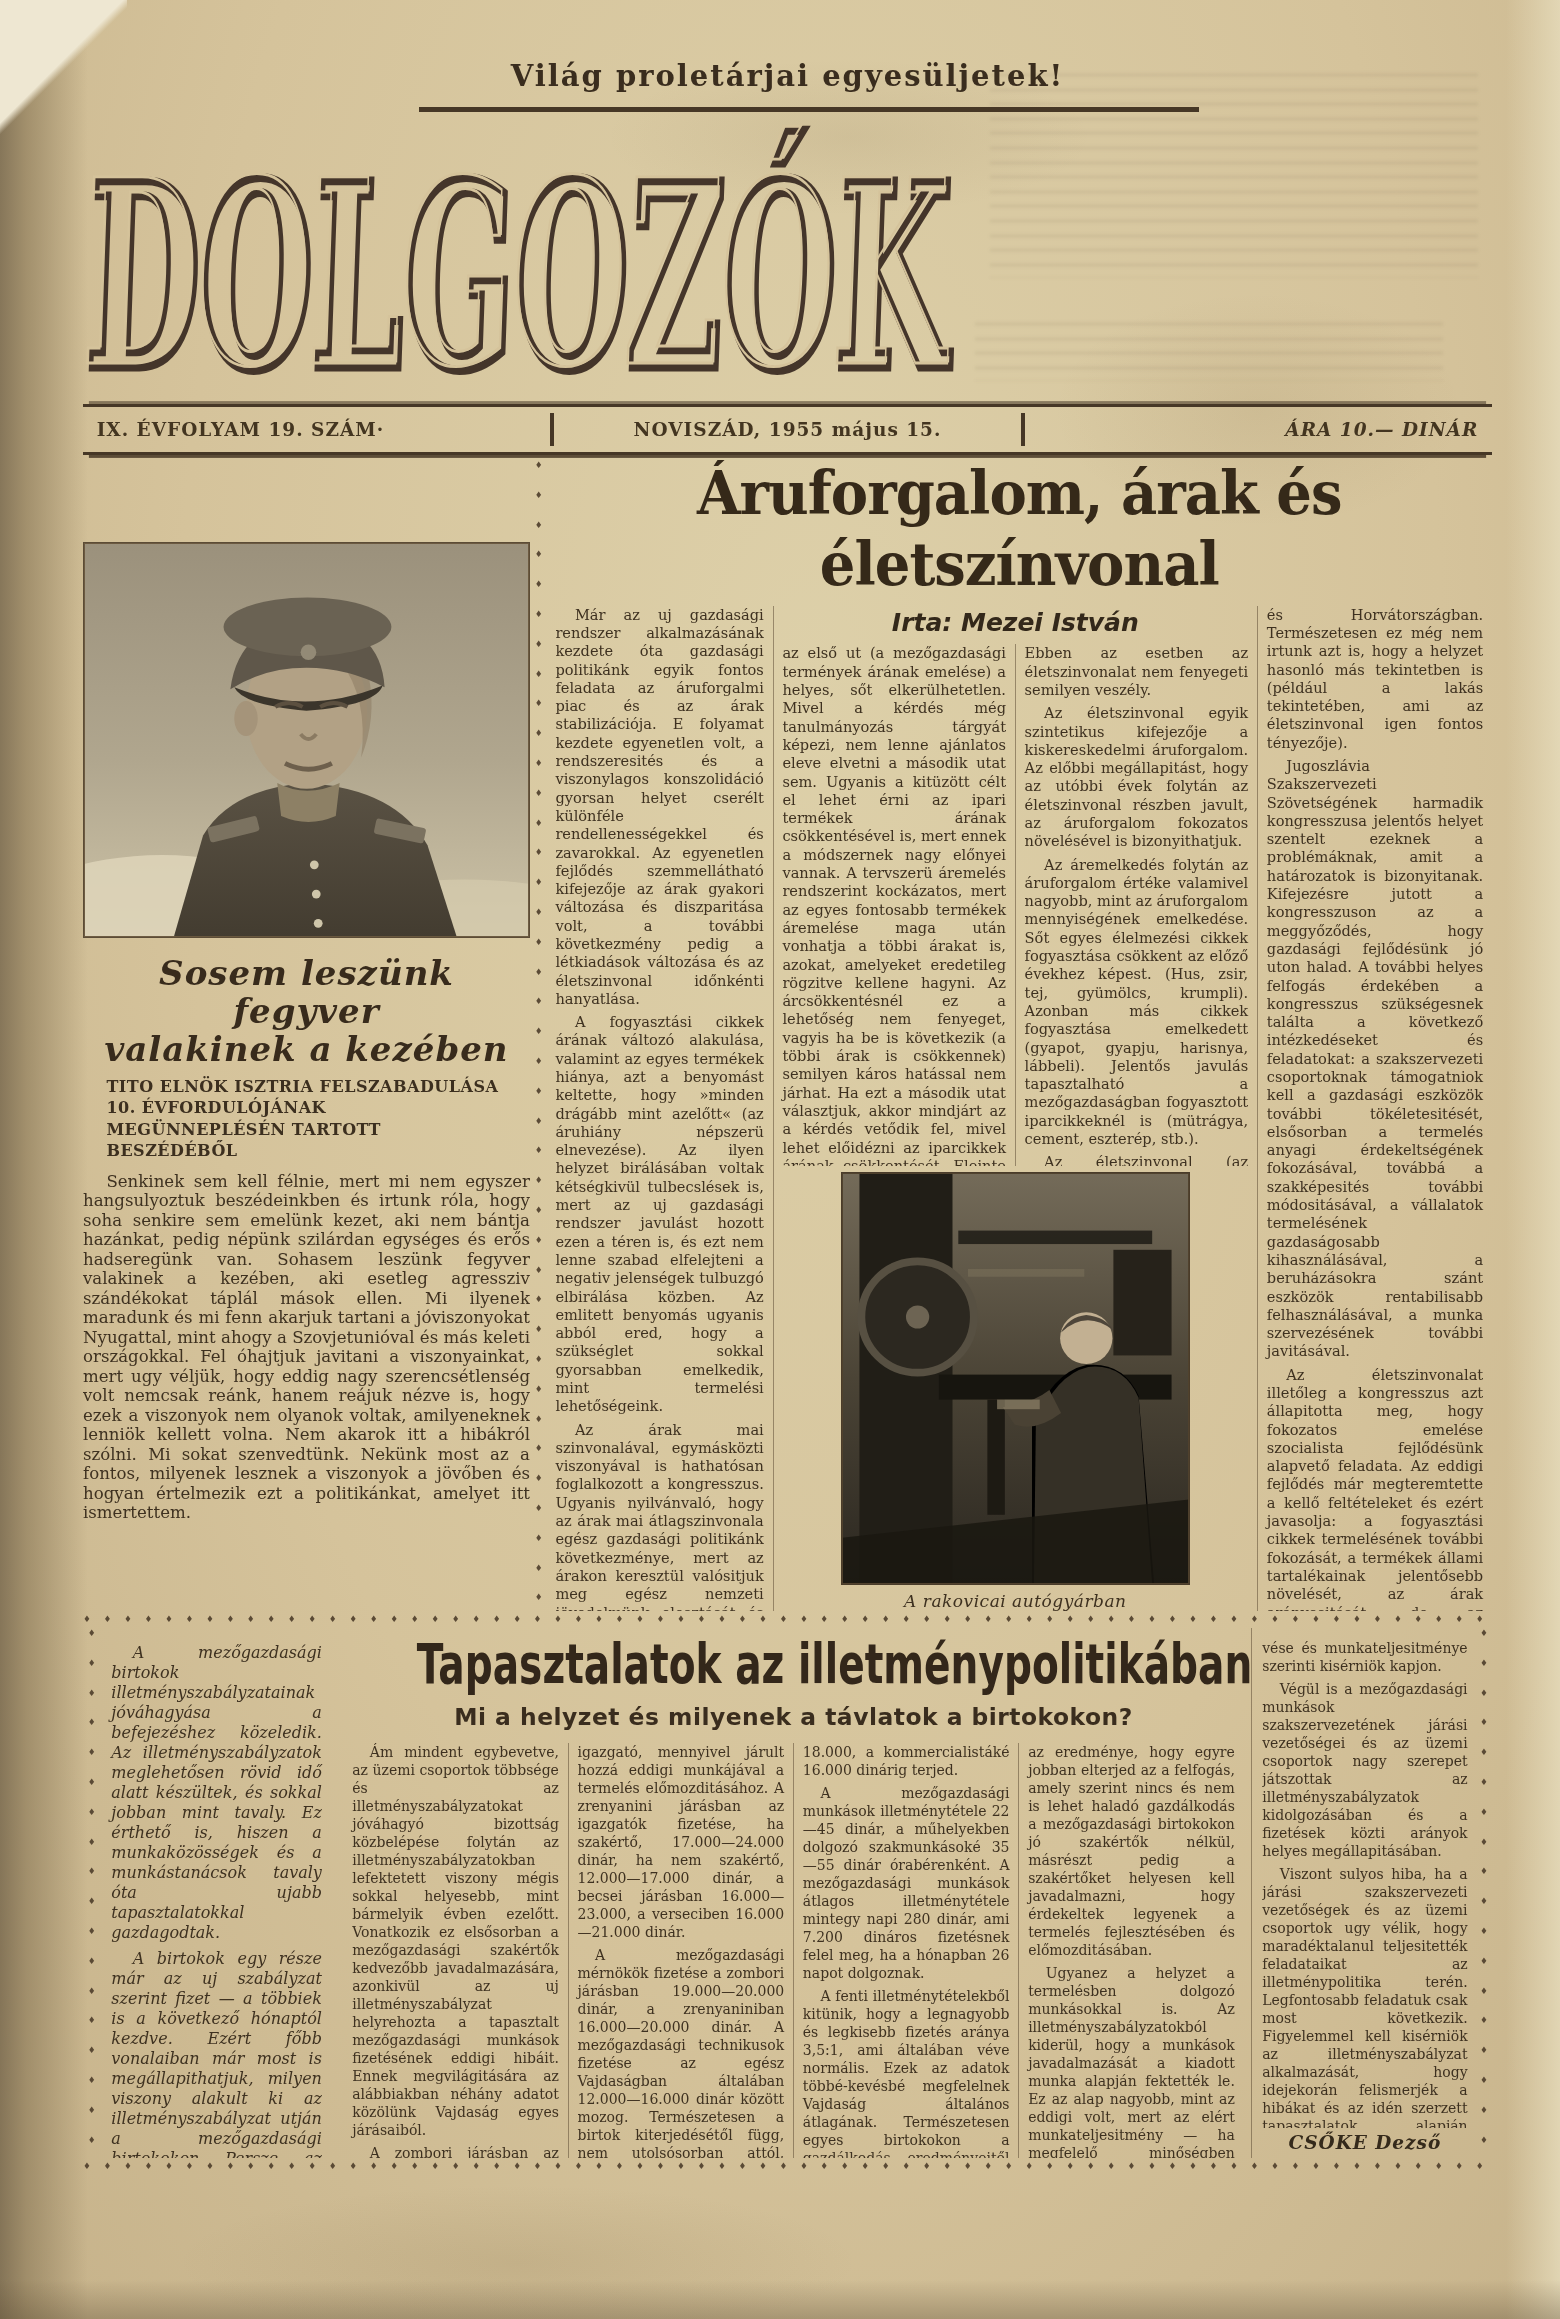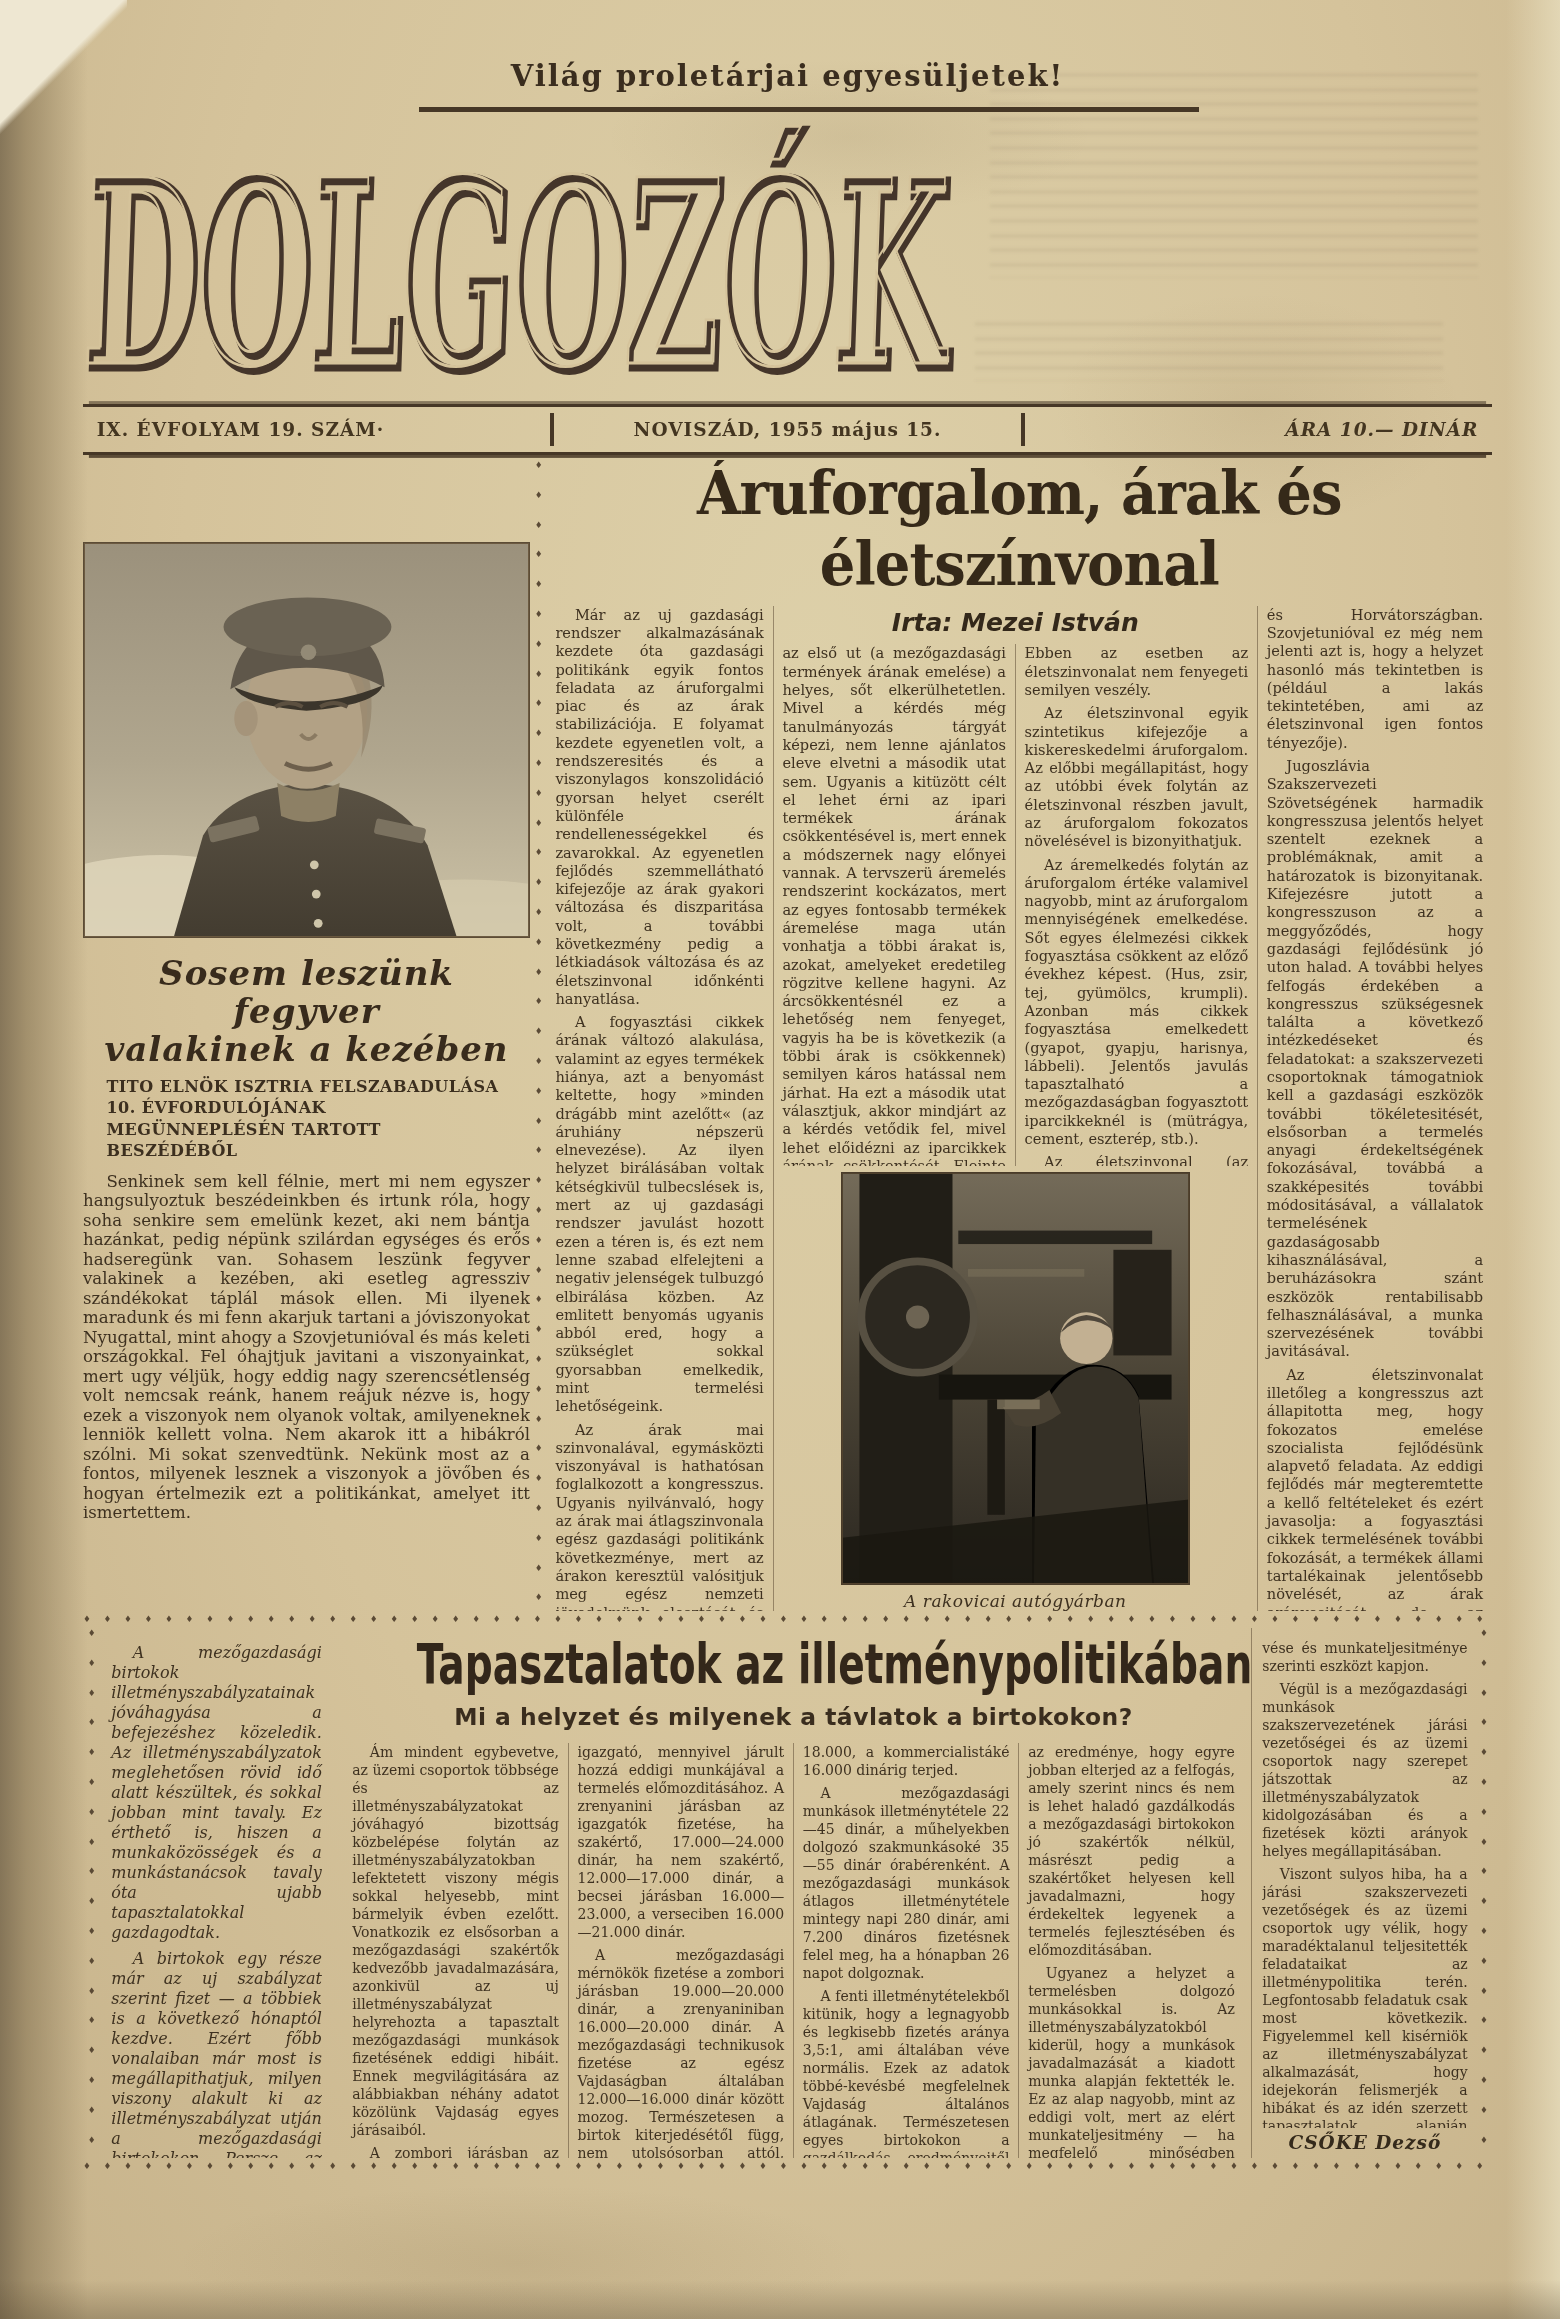--- a/index.html
+++ b/index.html
@@ -235,21 +235,21 @@
               <path d="M226,250 Q200,270 178,262 L166,244 Q196,240 214,226 Z" fill="#4a4234"></path>
               <rect x="160" y="236" width="44" height="10" fill="#8d8268" opacity=".7"></rect>
               <path d="M0,380 L358,340 L358,428 L0,428 Z" fill="#1a1711" opacity=".85"></path>
               <rect x="130" y="100" width="120" height="8" fill="#8d8268" opacity=".35"></rect>
               <rect x="280" y="80" width="60" height="110" fill="#26221a"></rect>
               <rect width="358" height="428" fill="none" stroke="#51422e" stroke-width="2"></rect>
             </svg>
             <div class="photo-caption">A rakovicai autógyárban</div>
           </div>
           <div class="mcol col4">
-            <p class="noind">és Horvátországban. Szovjetunióval ez még nem jelenti azt is, hogy a helyzet hasonló más tekintetben is (például a lakás tekintetében, ami az életszinvonal igen fontos tényezője).</p>
+            <p class="noind">és Horvátországban. Természetesen ez még nem irtunk azt is, hogy a helyzet hasonló más tekintetben is (például a lakás tekintetében, ami az életszinvonal igen fontos tényezője).</p>
             <p>Jugoszlávia Szakszervezeti Szövetségének harmadik kongresszusa jelentős helyet szentelt ezeknek a problémáknak, amit a határozatok is bizonyitanak. Kifejezésre jutott a kongresszuson az a meggyőződés, hogy gazdasági fejlődésünk jó uton halad. A további helyes felfogás érdekében a kongresszus szükségesnek találta a következő intézkedéseket és feladatokat: a szakszervezeti csoportoknak támogatniok kell a gazdasági eszközök további tökéletesitését, elsősorban a termelés anyagi érdekeltségének fokozásával, továbbá a szakképesités további módositásával, a vállalatok termelésének gazdaságosabb kihasználásával, a beruházásokra szánt eszközök rentabilisabb felhasználásával, a munka szervezésének további javitásával.</p>
             <p>Az életszinvonalat illetőleg a kongresszus azt állapitotta meg, hogy fokozatos emelése szocialista fejlődésünk alapvető feladata. Az eddigi fejlődés már megteremtette a kellő feltételeket és ezért javasolja: a fogyasztási cikkek termelésének további fokozását, a termékek állami tartalékainak jelentősebb növelését, az árak arányositását, de az életszinvonal hanyatlása nélkül; a lakásépitésre a jövőben több anyagi eszközt kellene forditani és az épitést gazdaságosabban kellene végrehajtani; a munkások élelmezésére több gondot kellene forditani (munkás-éttermek); a munkaközösségek erőteljesebben harcoljanak saját termékeik árának biztositása ellen, mert csak ez biztositja a fenti intézkedések sikeres megvalósitását.</p>
           </div>
         </div>
       </div>
     </div>
 
     <div class="bottom-box">
       <div class="dia-h">♦ ♦ ♦ ♦ ♦ ♦ ♦ ♦ ♦ ♦ ♦ ♦ ♦ ♦ ♦ ♦ ♦ ♦ ♦ ♦ ♦ ♦ ♦ ♦ ♦ ♦ ♦ ♦ ♦ ♦ ♦ ♦ ♦ ♦ ♦ ♦ ♦ ♦ ♦ ♦ ♦ ♦ ♦ ♦ ♦ ♦ ♦ ♦ ♦ ♦ ♦ ♦ ♦ ♦ ♦ ♦ ♦ ♦ ♦ ♦ ♦ ♦ ♦ ♦ ♦ ♦ ♦ ♦ ♦ ♦ ♦ ♦ ♦ ♦ ♦ ♦ ♦ ♦ ♦ ♦ ♦ ♦ ♦ ♦ ♦ ♦ ♦ ♦ ♦ ♦ ♦ ♦ ♦ ♦ ♦ ♦ ♦ ♦ ♦ ♦ ♦ ♦ ♦ ♦ ♦ ♦ ♦ ♦ ♦ ♦ ♦ ♦ ♦ ♦ ♦ ♦ ♦ ♦ ♦ ♦ ♦ ♦ ♦ ♦ ♦ ♦ ♦ ♦ ♦ ♦ ♦ ♦ ♦ ♦ ♦ ♦ ♦ ♦ ♦ ♦ ♦ ♦ ♦ ♦ ♦ ♦ ♦ ♦ ♦ ♦ ♦ ♦ ♦ ♦ ♦ ♦ ♦ ♦ ♦ ♦ ♦ ♦ ♦ ♦ ♦ ♦ ♦ ♦ ♦ ♦</div>
       <div class="bb-row">
@@ -277,21 +277,21 @@
 
             </div>
             <div class="bb-col">
               <p class="noind">az eredménye, hogy egyre jobban elterjed az a felfogás, amely szerint nincs és nem is lehet haladó gazdálkodás a mezőgazdasági birtokokon jó szakértők nélkül, másrészt pedig a szakértőket helyesen kell javadalmazni, hogy érdekeltek legyenek a termelés fejlesztésében és előmozditásában.</p>
               <p>Ugyanez a helyzet a termelésben dolgozó munkásokkal is. Az illetményszabályzatokból kiderül, hogy a munkások javadalmazását a kiadott munka alapján fektették le. Ez az alap nagyobb, mint az eddigi volt, mert az elért munkateljesitmény — ha megfelelő minőségben végezték el — teljes egészében kifizethető, ennek semmi adminisztrativ akadálya sincs, igy a munkás igyek—</p>
             </div>
           </div>
         </div>
         <div class="bb-col5">
           <div class="bb-col5-text">
-            <p class="noind">vése és munkateljesitménye szerinti eszközt kapjon.</p>
+            <p class="noind">vése és munkateljesitménye szerinti kisérniök kapjon.</p>
             <p>Végül is a mezőgazdasági munkások szakszervezetének járási vezetőségei és az üzemi csoportok nagy szerepet játszottak az illetményszabályzatok kidolgozásában és a fizetések közti arányok helyes megállapitásában.</p>
             <p>Viszont sulyos hiba, ha a járási szakszervezeti vezetőségek és az üzemi csoportok ugy vélik, hogy maradéktalanul teljesitették feladataikat az illetménypolitika terén. Legfontosabb feladatuk csak most következik. Figyelemmel kell kisérniök az illetményszabályzat alkalmazását, hogy idejekorán felismerjék a hibákat és az idén szerzett tapasztalatok alapján hozzájáruljanak majd a még ösztönzőbb fizetési rendszer kialakitásához.</p>
           </div>
           <div class="bb-signature">CSŐKE Dezső</div>
         </div>
         <div class="dia-v">♦ ♦ ♦ ♦ ♦ ♦ ♦ ♦ ♦ ♦ ♦ ♦ ♦ ♦ ♦ ♦ ♦ ♦ ♦ ♦ ♦ ♦ ♦ ♦ ♦ ♦ ♦ ♦ ♦ ♦ ♦ ♦ ♦ ♦ ♦ ♦ ♦ ♦ ♦ ♦ ♦ ♦ ♦ ♦ ♦ ♦ ♦ ♦ ♦ ♦ ♦ ♦ ♦ ♦ ♦ ♦ ♦ ♦ ♦ ♦ ♦ ♦ ♦ ♦ ♦ ♦ ♦ ♦ ♦ ♦ ♦ ♦ ♦ ♦ ♦ ♦ ♦ ♦ ♦ ♦</div>
       </div>
       <div class="dia-h">♦ ♦ ♦ ♦ ♦ ♦ ♦ ♦ ♦ ♦ ♦ ♦ ♦ ♦ ♦ ♦ ♦ ♦ ♦ ♦ ♦ ♦ ♦ ♦ ♦ ♦ ♦ ♦ ♦ ♦ ♦ ♦ ♦ ♦ ♦ ♦ ♦ ♦ ♦ ♦ ♦ ♦ ♦ ♦ ♦ ♦ ♦ ♦ ♦ ♦ ♦ ♦ ♦ ♦ ♦ ♦ ♦ ♦ ♦ ♦ ♦ ♦ ♦ ♦ ♦ ♦ ♦ ♦ ♦ ♦ ♦ ♦ ♦ ♦ ♦ ♦ ♦ ♦ ♦ ♦ ♦ ♦ ♦ ♦ ♦ ♦ ♦ ♦ ♦ ♦ ♦ ♦ ♦ ♦ ♦ ♦ ♦ ♦ ♦ ♦ ♦ ♦ ♦ ♦ ♦ ♦ ♦ ♦ ♦ ♦ ♦ ♦ ♦ ♦ ♦ ♦ ♦ ♦ ♦ ♦ ♦ ♦ ♦ ♦ ♦ ♦ ♦ ♦ ♦ ♦ ♦ ♦ ♦ ♦ ♦ ♦ ♦ ♦ ♦ ♦ ♦ ♦ ♦ ♦ ♦ ♦ ♦ ♦ ♦ ♦ ♦ ♦ ♦ ♦ ♦ ♦ ♦ ♦ ♦ ♦ ♦ ♦ ♦ ♦ ♦ ♦ ♦ ♦ ♦ ♦</div>
     </div>
   </div>

